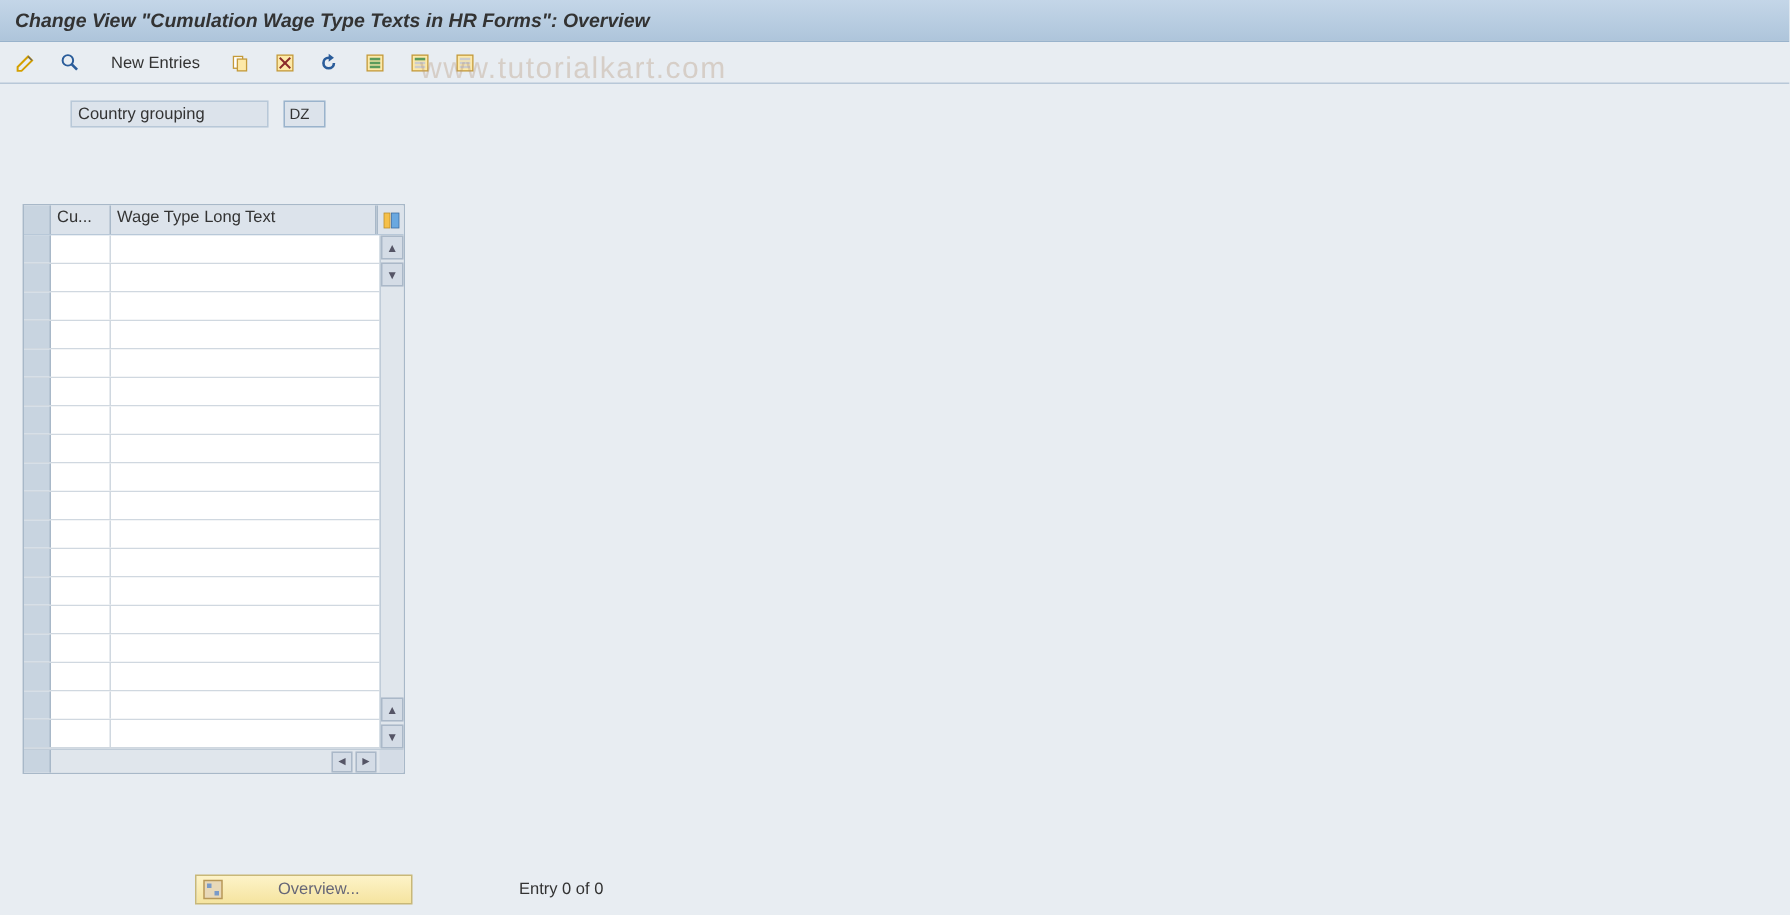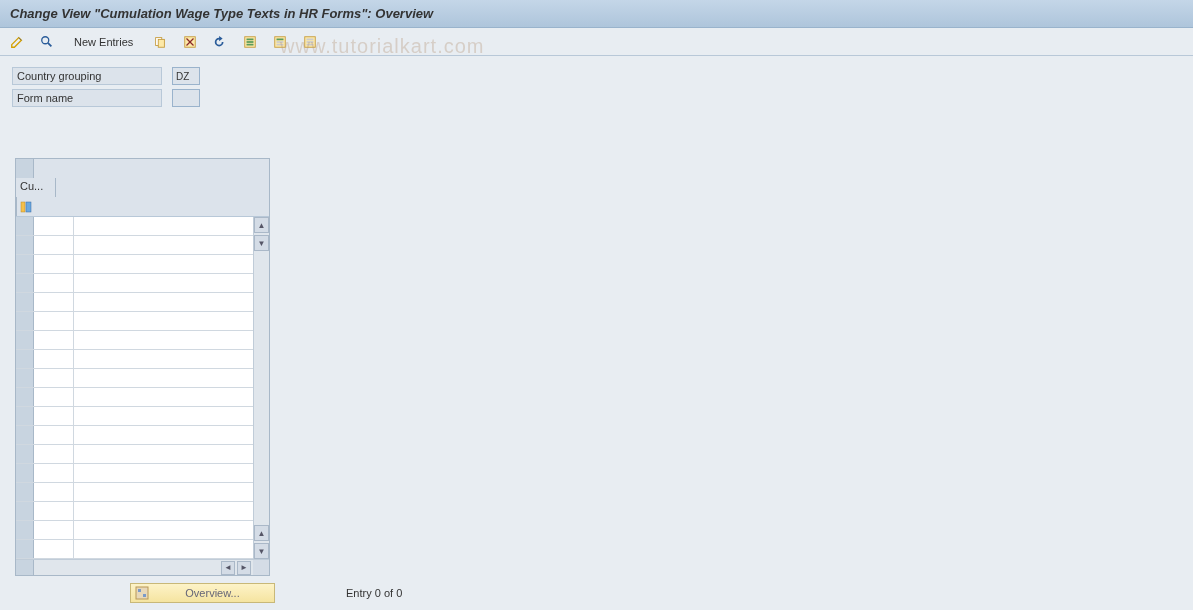--- a/index.html
+++ b/index.html
@@ -63,26 +63,27 @@
       display: flex;
       flex-direction: column;
       gap: 2px;
     }
     .form-row {
       display: flex;
       align-items: center;
       height: 20px;
     }
     .form-label {
-      width: 150px;
+      width: 132px;
       background: #dce3eb;
       border: 1px solid #b8c8d8;
       padding: 2px 4px;
       height: 18px;
       color: #333;
+      margin-left: 35px;
     }
     .form-input {
       width: 28px;
       height: 18px;
       background: #dce3eb;
       border: 1px solid #9ab3cc;
       padding: 1px 3px;
       color: #333;
       margin-left: 0;
       font-size: 10px;
@@ -90,21 +91,20 @@
     .table-container {
       margin: 40px 0 0 15px;
       width: 255px;
       border: 1px solid #a8b8c8;
       background: #fff;
     }
     .table-header-row {
       display: flex;
       background: #dce3eb;
       border-bottom: 1px solid #b8c8d8;
-      flex-direction: column;
     }
     .th-select {
       width: 18px;
       height: 19px;
       background: #c8d4e0;
       border-right: 1px solid #a8b8c8;
     }
     .th-cu {
       width: 40px;
       height: 19px;
@@ -310,31 +310,27 @@
 </div>
 
 <div class="watermark">www.tutorialkart.com</div>
 
 <div class="form-area">
   <div class="form-row">
     <div class="form-label">Country grouping</div>
     <div style="width:10px"></div>
     <input class="form-input" type="text" readonly="" value="DZ" style="">
   </div>
-  <div class="form-row">
-    <div class="form-label">Form name</div>
-    <div style="width:10px"></div>
-    <input class="form-input" type="text" readonly="" value="" style="">
-  </div>
 </div>
 
 <div class="table-container">
   <div class="table-header-row">
     <div class="th-select"></div>
     <div class="th-cu">Cu...</div>
+    <div class="th-wage">Wage Type Long Text</div>
     <div class="th-config">
       <svg width="12" height="12" viewBox="0 0 12 12">
           <rect x="1" y="1" width="4" height="10" fill="#f5c04a" stroke="#b88a2a" stroke-width="0.5"></rect>
           <rect x="6" y="1" width="5" height="10" fill="#6aa8e0" stroke="#3a6aa0" stroke-width="0.5"></rect>
         </svg>
     </div>
   </div>
   <div class="table-body">
     <div class="table-rows" id="table-rows">
         <div class="table-row">

